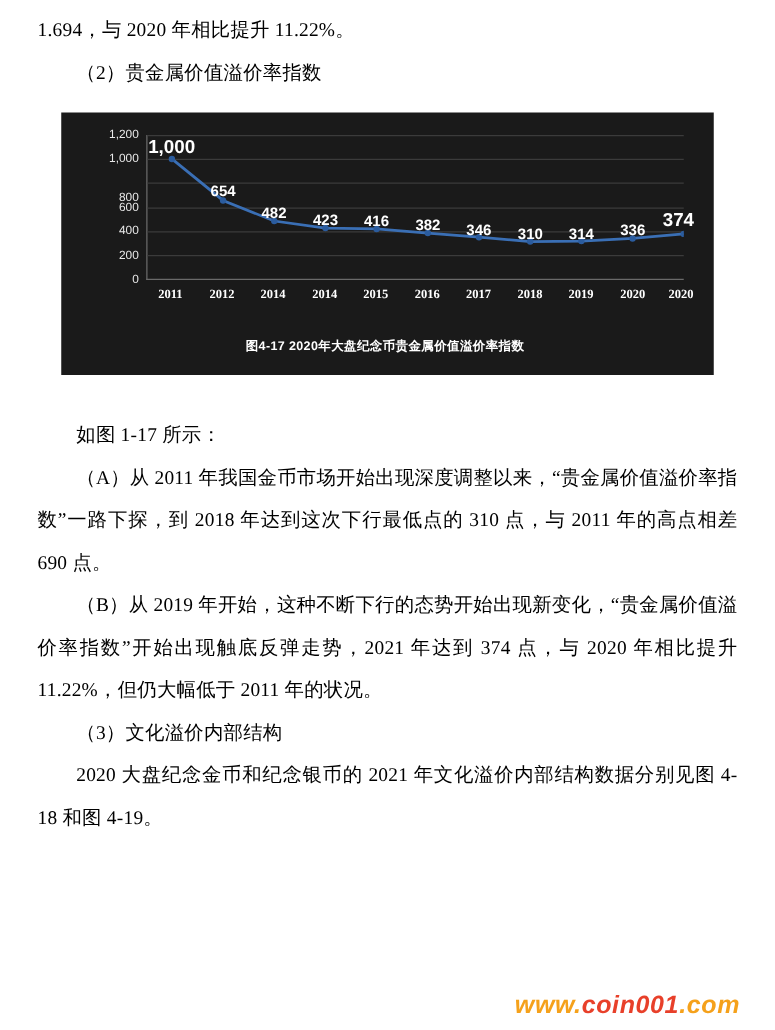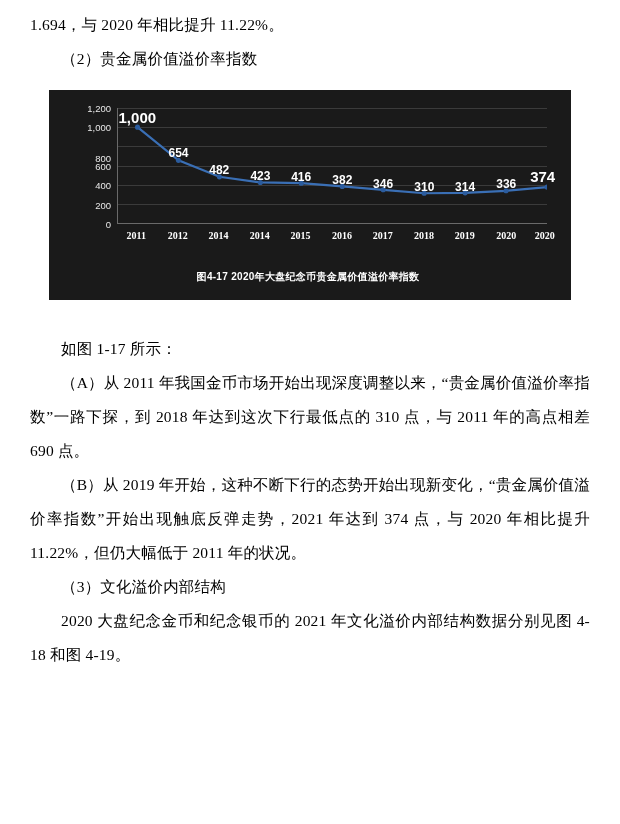--- a/index.html
+++ b/index.html
@@ -208,14 +208,17 @@
   </div>
 
   <div class="gap-small"></div>
 
   <p class="para indent">如图 1-17 所示：</p>
   <p class="para indent">（A）从 2011 年我国金币市场开始出现深度调整以来，“贵金属价值溢价率指数”一路下探，到 2018 年达到这次下行最低点的 310 点，与 2011 年的高点相差 690 点。</p>
   <p class="para indent">（B）从 2019 年开始，这种不断下行的态势开始出现新变化，“贵金属价值溢价率指数”开始出现触底反弹走势，2021 年达到 374 点，与 2020 年相比提升 11.22%，但仍大幅低于 2011 年的状况。</p>
   <p class="para indent">（3）文化溢价内部结构</p>
   <p class="para indent">2020 大盘纪念金币和纪念银币的 2021 年文化溢价内部结构数据分别见图 4-18 和图 4-19。</p>
 
+  <div class="watermark">
+    <span class="wm-orange">www.</span><span class="wm-red">coin001</span><span class="wm-orange">.com</span>
+  </div>
 
 </div>
 
 </body></html>

